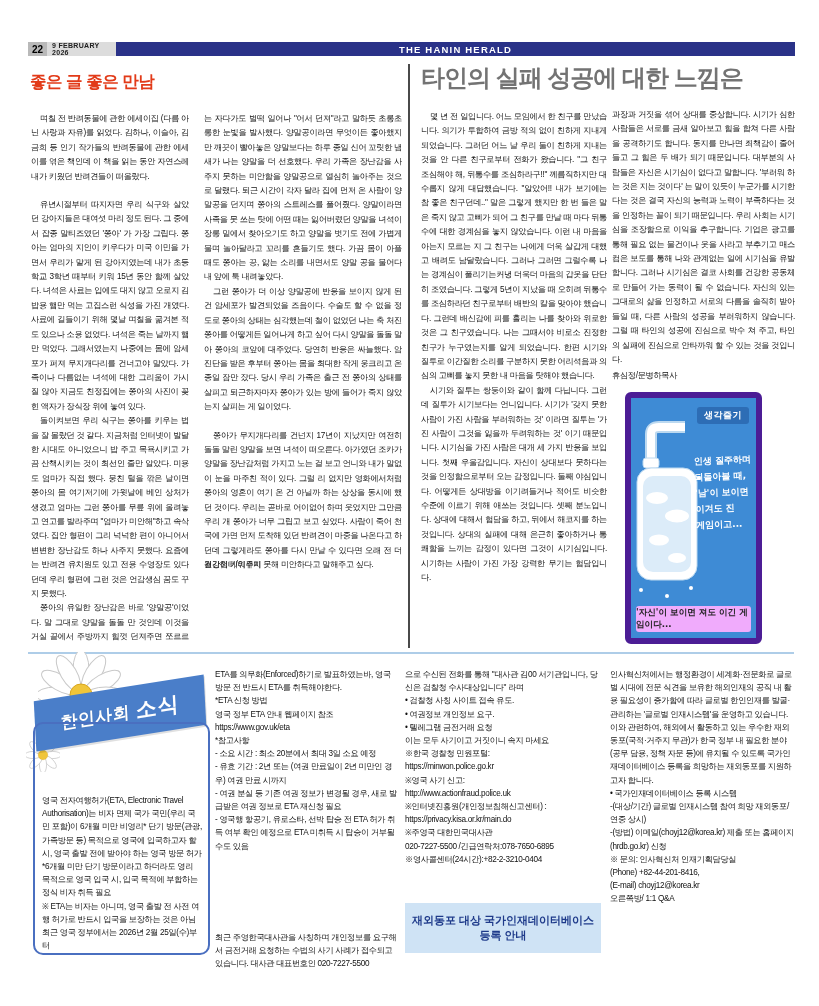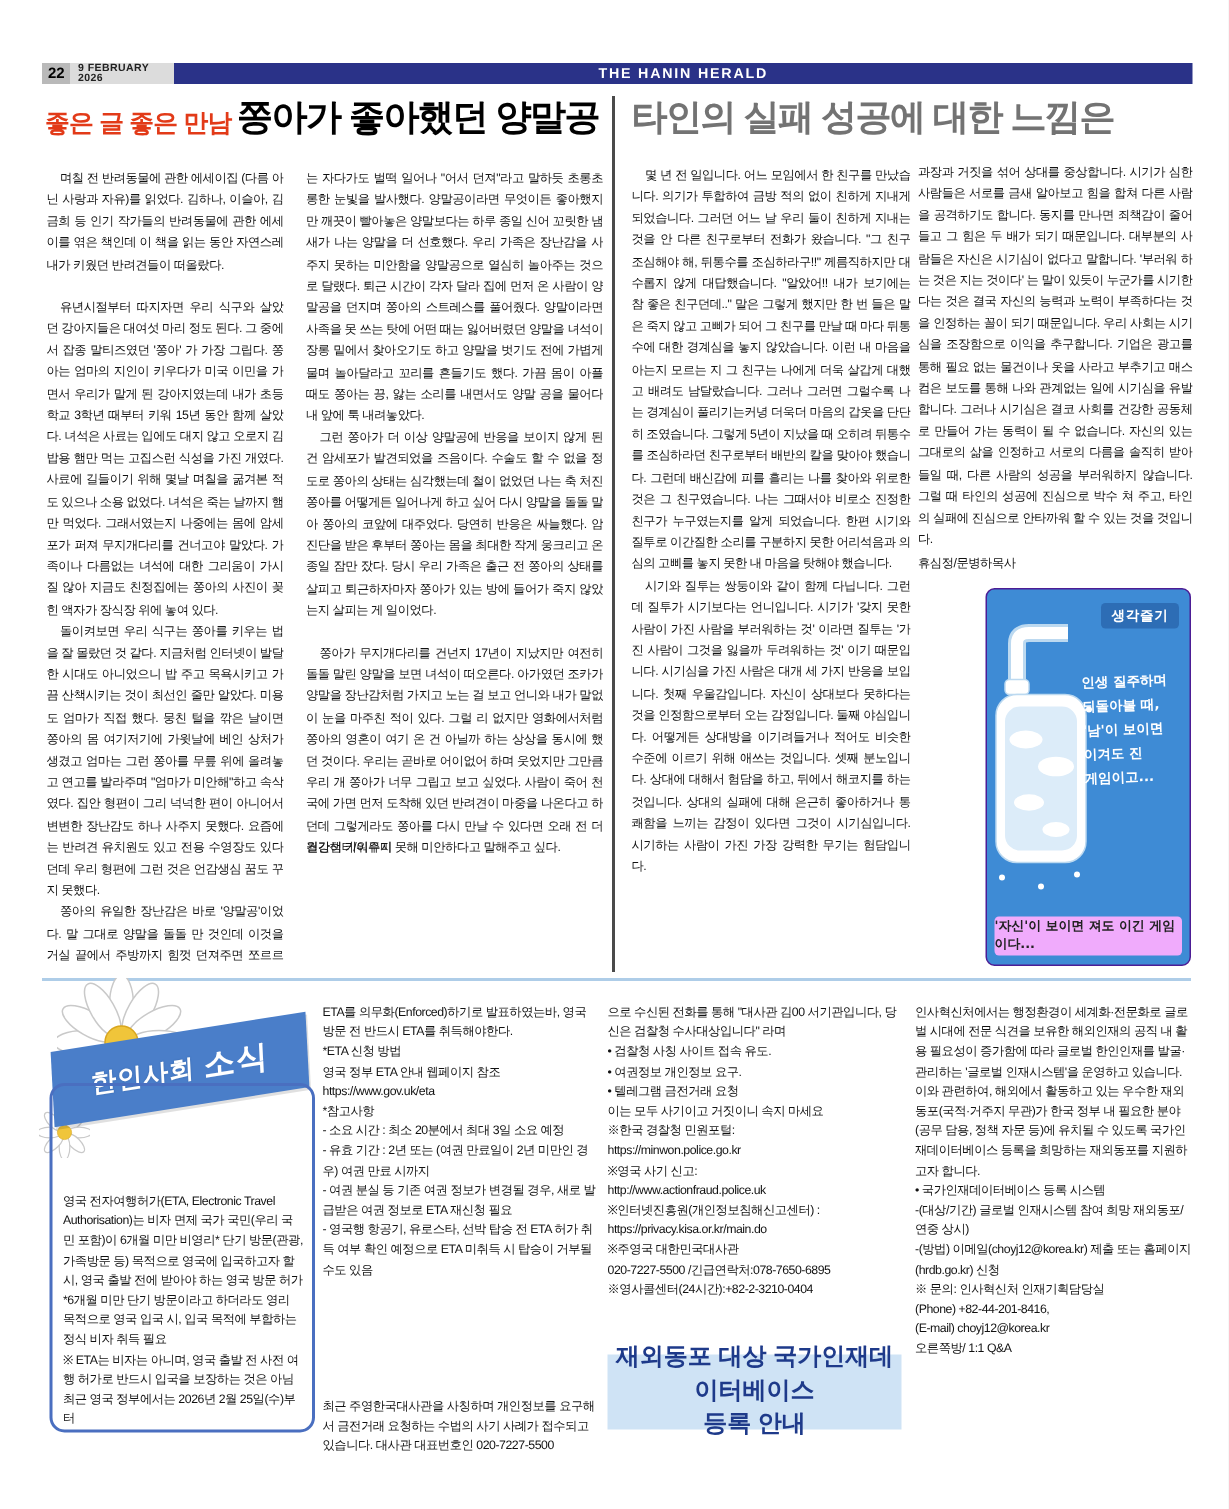--- a/index.html
+++ b/index.html
@@ -19,22 +19,22 @@
   .rtitle{position:absolute;left:421px;top:62px;margin:0;font-size:24px;font-weight:800;color:#737373;letter-spacing:-1px;}
   .vdivider{position:absolute;left:408px;top:64px;width:1.5px;height:584px;background:#4a4a4a;}
   
   .col{position:absolute;font-size:8.2px;line-height:14.4px;text-align:justify;
        letter-spacing:-0.3px;overflow:hidden;}
   .col p{margin:0;text-indent:9px;}
   .col p.gap{margin-top:14px;}
   .byline{font-weight:normal;margin-top:2px;}
   .byline.inline{margin-top:-14.4px;}
   
-  .illo{position:absolute;left:657px;top:392px;width:137px;height:252px;background:#3e8bd5;
-        border:1px solid #4c1d95;border-radius:6px;box-sizing:border-box;overflow:hidden;}
+  .illo{position:absolute;left:625px;top:392px;width:137px;height:252px;background:#3e8bd5;
+        border:6px solid #4c1d95;border-radius:6px;box-sizing:border-box;overflow:hidden;}
   .illo-label{position:absolute;top:9px;right:7px;background:#2d6db5;color:#fff;font-size:9px;
         font-weight:bold;padding:2px 7px;border-radius:3px;letter-spacing:0.5px;}
   .illo-svg{position:absolute;left:2px;top:20px;}
   .illo-hand{position:absolute;left:64px;top:54px;width:68px;color:#fff;font-size:9px;font-weight:bold;
         line-height:16px;white-space:pre-line;transform:rotate(-2deg);font-family:"DejaVu Sans",cursive;}
   .illo-caption{position:absolute;left:5px;right:5px;bottom:6px;height:26px;background:#f0abfc;border-radius:3px;
         color:#222;font-size:8.6px;font-weight:bold;display:flex;align-items:center;justify-content:center;
         font-family:"DejaVu Sans",cursive;}
   .hdivider{position:absolute;left:28px;top:652px;width:766px;height:2px;background:#aecde8;}
   
@@ -45,33 +45,32 @@
   .banner .b-main{color:#fff;font-size:17px;font-weight:bold;letter-spacing:0.5px;text-shadow:0 0 1px #2d5ea0;}
   .banner .b-accent{color:#fff;font-size:21px;font-weight:800;margin-left:6px;letter-spacing:1px;}
   .etabox{position:absolute;left:33px;top:722px;width:177px;height:233px;border:2.5px solid #4a6fc0;
         border-radius:10px;box-sizing:border-box;overflow:hidden;}
   .bluetitle{background:#cfe3f5;color:#1e3a8a;font-weight:bold;text-align:center;
         display:flex;align-items:center;justify-content:center;white-space:pre-line;}
   .eta-title{position:absolute;left:44px;top:739px;width:155px;height:46px;font-size:11.5px;line-height:1.35;}
   .smalltext{position:absolute;font-size:8.2px;line-height:13.2px;letter-spacing:-0.3px;
         white-space:pre-line;overflow:hidden;}
   .notice-title{position:absolute;left:215px;top:892px;width:183px;height:31px;font-size:11.5px;}
-  .registry-title{position:absolute;left:405px;top:903px;width:196px;height:50px;font-size:16px;line-height:1.4;}
+  .registry-title{position:absolute;left:405px;top:903px;width:196px;height:50px;font-size:11px;line-height:1.4;}
 </style>
 </head>
 <body>
 
 <div class="page">
 
   <div class="pgnum">22</div>
   <div class="datebar">9 FEBRUARY 2026</div>
   <div class="masthead">THE HANIN HERALD</div>
 
   <div class="kicker">좋은 글 좋은 만남</div>
-  <h1 class="ltitle">쫑아가 좋아했던 양말공</h1>
   <h1 class="rtitle">타인의 실패 성공에 대한 느낌은</h1>
   <div class="vdivider"></div>
 
   <div class="col" style="left:31px;top:112px;width:158px;height:535px;">
     <p>며칠 전 반려동물에 관한 에세이집 (다름 아닌 사랑과 자유)를 읽었다. 김하나, 이슬아, 김금희 등 인기 작가들의 반려동물에 관한 에세이를 엮은 책인데 이 책을 읽는 동안 자연스레 내가 키웠던 반려견들이 떠올랐다.</p>
     <p class="gap">유년시절부터 따지자면 우리 식구와 살았던 강아지들은 대여섯 마리 정도 된다. 그 중에서 잡종 말티즈였던 '쫑아' 가 가장 그립다. 쫑아는 엄마의 지인이 키우다가 미국 이민을 가면서 우리가 맡게 된 강아지였는데 내가 초등학교 3학년 때부터 키워 15년 동안 함께 살았다. 녀석은 사료는 입에도 대지 않고 오로지 김밥용 햄만 먹는 고집스런 식성을 가진 개였다. 사료에 길들이기 위해 몇날 며칠을 굶겨본 적도 있으나 소용 없었다. 녀석은 죽는 날까지 햄만 먹었다. 그래서였는지 나중에는 몸에 암세포가 퍼져 무지개다리를 건너고야 말았다. 가족이나 다름없는 녀석에 대한 그리움이 가시질 않아 지금도 친정집에는 쫑아의 사진이 꽂힌 액자가 장식장 위에 놓여 있다.</p>
     <p>돌이켜보면 우리 식구는 쫑아를 키우는 법을 잘 몰랐던 것 같다. 지금처럼 인터넷이 발달한 시대도 아니었으니 밥 주고 목욕시키고 가끔 산책시키는 것이 최선인 줄만 알았다. 미용도 엄마가 직접 했다. 뭉친 털을 깎은 날이면 쫑아의 몸 여기저기에 가윗날에 베인 상처가 생겼고 엄마는 그런 쫑아를 무릎 위에 올려놓고 연고를 발라주며 "엄마가 미안해"하고 속삭였다. 집안 형편이 그리 넉넉한 편이 아니어서 변변한 장난감도 하나 사주지 못했다. 요즘에는 반려견 유치원도 있고 전용 수영장도 있다던데 우리 형편에 그런 것은 언감생심 꿈도 꾸지 못했다.</p>
     <p>쫑아의 유일한 장난감은 바로 '양말공'이었다. 말 그대로 양말을 돌돌 만 것인데 이것을 거실 끝에서 주방까지 힘껏 던져주면 쪼르르 뛰어가 물어 오는 것이 쫑아가 가장 좋아하는 놀이였다. 내가 양말을 둥글게 말기 시작하는 낌새를 느끼면 쫑아</p>
   </div>
   <div class="col" style="left:204px;top:112px;width:198px;height:537px;">

